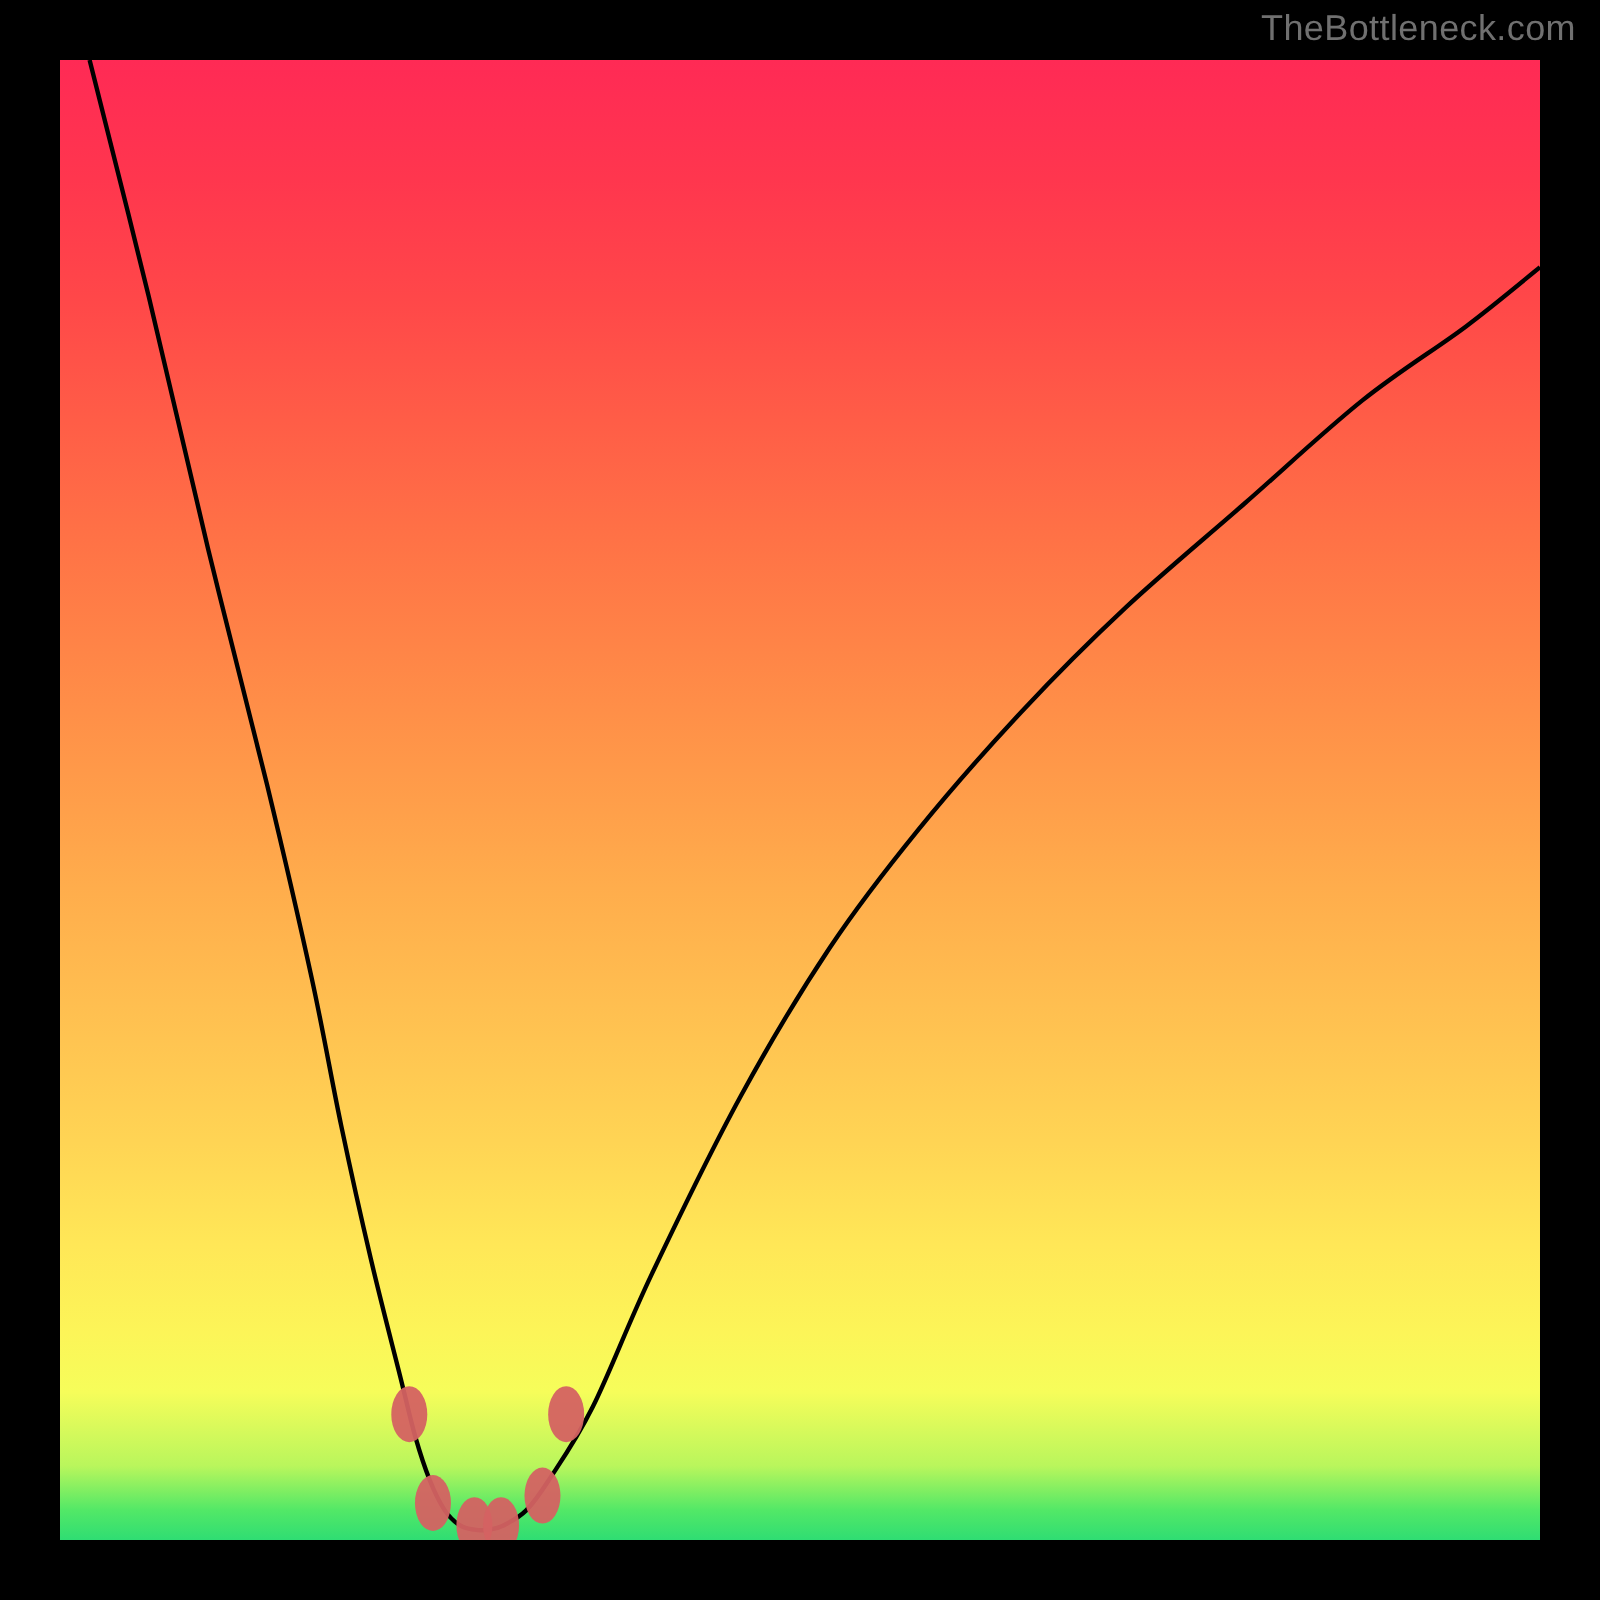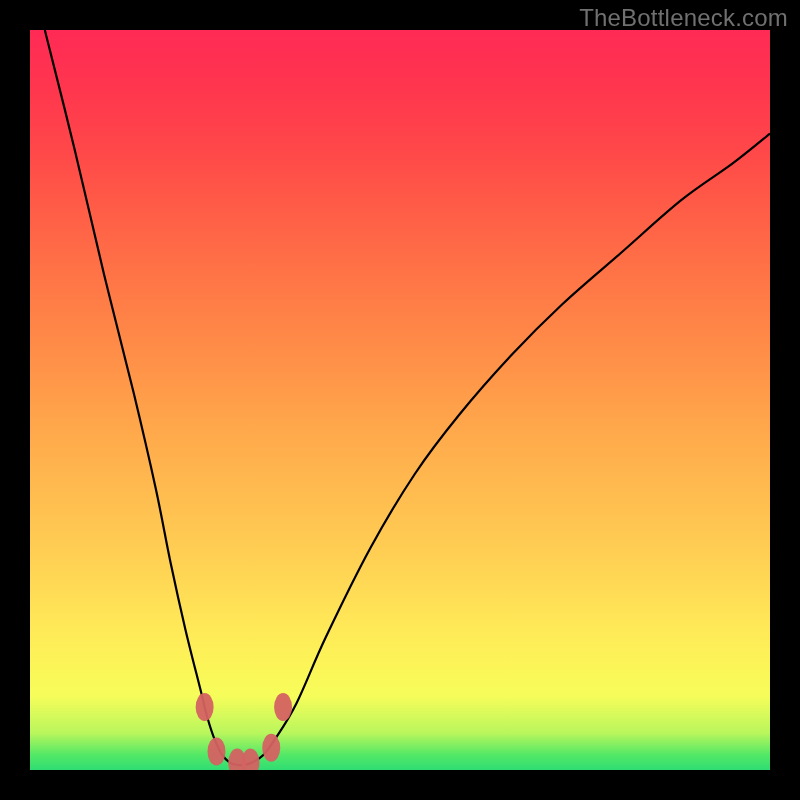--- a/index.html
+++ b/index.html
@@ -49,21 +49,21 @@
     top: 0;
     width: 740px;
     height: 740px;
     display: block;
   }
   .watermark {
     position: absolute;
     top: 4px;
     right: 12px;
     font-family: Arial, Helvetica, sans-serif;
-    font-size: 24px;
+    font-size: 18px;
     font-weight: 500;
     color: #707070;
     letter-spacing: 0.2px;
   }
   .bead {
     fill: #d46262;
     fill-opacity: 0.95;
   }
 </style>
 </head>

